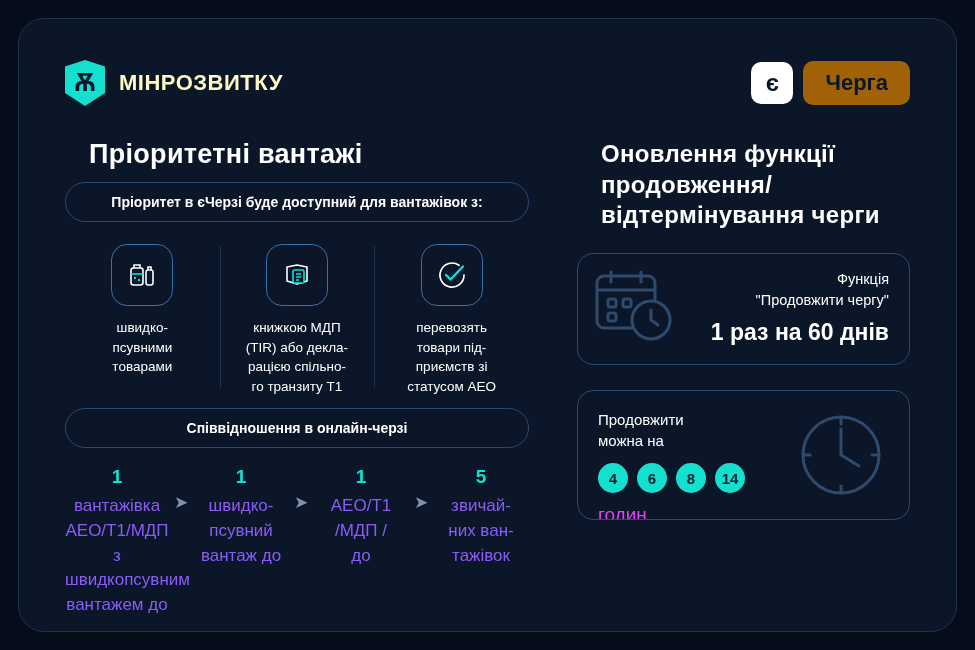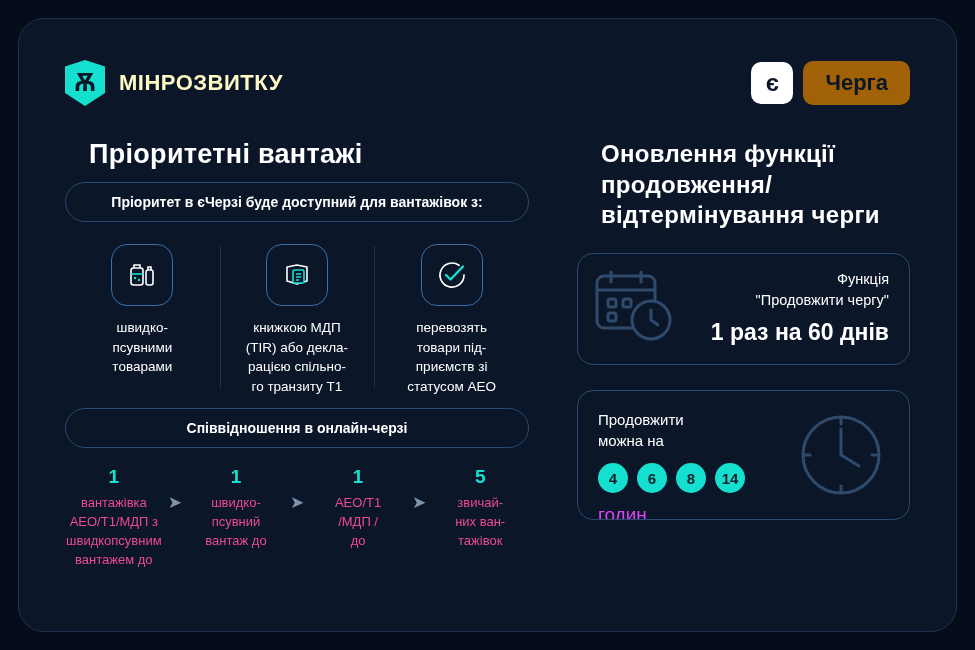--- a/index.html
+++ b/index.html
@@ -114,21 +114,21 @@
     display: flex; align-items: flex-start; margin-top: 18px;
   }
   .ratio-item {
     width: 104px;
     text-align: center;
   }
   .ratio-num {
     color: #15e0d0; font-size: 19px; font-weight: bold; margin-bottom: 6px;
   }
   .ratio-text {
-    color: #ec4899; font-size: 13px; line-height: 1.45;
+    color: #8b5cf6; font-size: 17px; line-height: 1.45;
   }
   .arrow {
     width: 26px;
     color: #7f93ad; font-size: 17px;
     display: flex; align-items: flex-start; justify-content: center;
     padding-top: 26px;
   }
 
   
   .panel {

